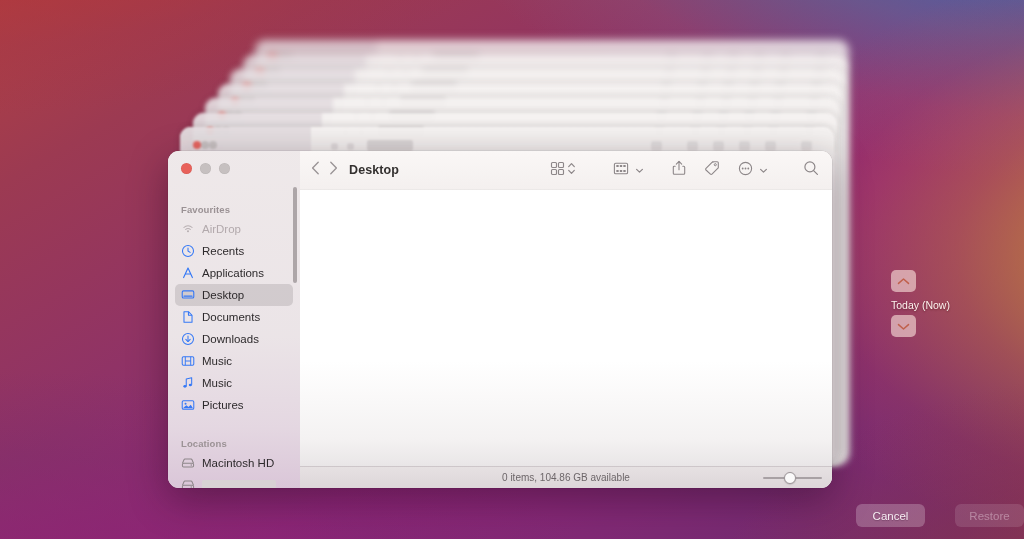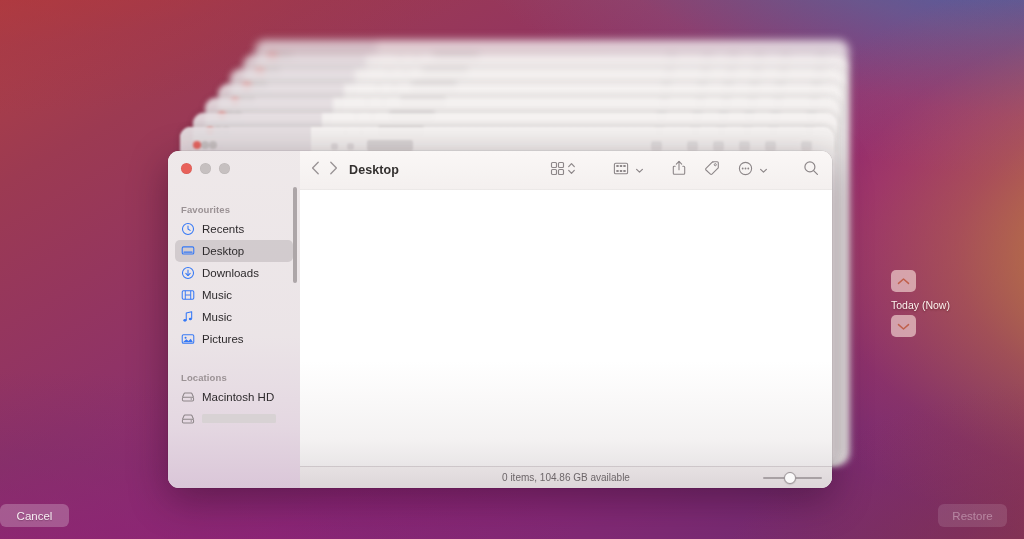--- a/index.html
+++ b/index.html
@@ -207,22 +207,22 @@
     display:flex; align-items:center; justify-content:center;
   }
   #tm-label {
     font-size:10.5px; color:#fdf2ee; margin:7px 0 4px 0;
     text-shadow:0 1px 2px rgba(60,10,10,0.45);
     white-space:nowrap;
   }
 
   
   #actions {
-    position:absolute; left:0; right:17px; bottom:12px;
-    display:flex; justify-content:space-between; gap:16px;
+    position:absolute; left:0; right:0; bottom:12px;
+    display:flex; justify-content:flex-end; gap:30px;
   }
   .act-btn {
     width:69px; height:23px; border-radius:6px;
     font-size:11.5px;
     display:flex; align-items:center; justify-content:center;
     border:none;
     font-family:inherit;
   }
   #cancel-btn {
     background:rgba(255,255,255,0.23);
@@ -373,37 +373,65 @@
   <div id="finder-body">
 
     <div id="sidebar">
       <div class="traffic">
         <span class="tl-close"></span>
         <span class="tl-min"></span>
         <span class="tl-max"></span>
       </div>
       <div id="sidebar-sections">
           <div class="sb-head">Favourites</div>
+          <div class="sb-item dim">
+            <span style="width: 14px; height: 14px; display: block; flex: 0 0 14px;">
+              <svg class="sb-ico" viewBox="0 0 16 16" fill="none">
+                <circle cx="8" cy="10.6" r="1.2" fill="#b8afb2"></circle>
+        <path d="M5.3 8.6a3.6 3.6 0 0 1 5.4 0" stroke="#b8afb2" stroke-width="1.15" stroke-linecap="round"></path>
+        <path d="M3.3 6.3a6.5 6.5 0 0 1 9.4 0" stroke="#b8afb2" stroke-width="1.15" stroke-linecap="round"></path>
+              </svg>
+            </span>
+            <span class="sb-label">AirDrop</span>
+          </div>
           <div class="sb-item">
             <span style="width: 14px; height: 14px; display: block; flex: 0 0 14px;">
               <svg class="sb-ico" viewBox="0 0 16 16" fill="none">
                 <circle cx="8" cy="8" r="6.3" stroke="#3478f6" stroke-width="1.2"></circle>
         <path d="M8 4.6V8l2.4 1.6" stroke="#3478f6" stroke-width="1.2" stroke-linecap="round" stroke-linejoin="round"></path>
               </svg>
             </span>
             <span class="sb-label">Recents</span>
           </div>
+          <div class="sb-item">
+            <span style="width: 14px; height: 14px; display: block; flex: 0 0 14px;">
+              <svg class="sb-ico" viewBox="0 0 16 16" fill="none">
+                <path d="M8 2.3 13 13.2M8 2.3 3 13.2" stroke="#3478f6" stroke-width="1.3" stroke-linecap="round"></path>
+        <path d="M5.3 9.1h5.4" stroke="#3478f6" stroke-width="1.3" stroke-linecap="round"></path>
+              </svg>
+            </span>
+            <span class="sb-label">Applications</span>
+          </div>
           <div class="sb-item selected">
             <span style="width: 14px; height: 14px; display: block; flex: 0 0 14px;">
               <svg class="sb-ico" viewBox="0 0 16 16" fill="none">
                 <rect x="1.4" y="3.3" width="13.2" height="8.2" rx="1.5" stroke="#3478f6" stroke-width="1.25"></rect>
         <path d="M3.4 9.3h9.2" stroke="#3478f6" stroke-width="1.2" stroke-linecap="round"></path>
               </svg>
             </span>
             <span class="sb-label">Desktop</span>
+          </div>
+          <div class="sb-item">
+            <span style="width: 14px; height: 14px; display: block; flex: 0 0 14px;">
+              <svg class="sb-ico" viewBox="0 0 16 16" fill="none">
+                <path d="M3.4 1.9h5.1l4.1 4.1v8.1H3.4z" stroke="#3478f6" stroke-width="1.2" stroke-linejoin="round"></path>
+        <path d="M8.5 1.9V6h4.1" stroke="#3478f6" stroke-width="1.2" stroke-linejoin="round"></path>
+              </svg>
+            </span>
+            <span class="sb-label">Documents</span>
           </div>
           <div class="sb-item">
             <span style="width: 14px; height: 14px; display: block; flex: 0 0 14px;">
               <svg class="sb-ico" viewBox="0 0 16 16" fill="none">
                 <circle cx="8" cy="8" r="6.3" stroke="#3478f6" stroke-width="1.2"></circle>
         <path d="M8 4.5v6.2" stroke="#3478f6" stroke-width="1.2" stroke-linecap="round"></path>
         <path d="M5.5 8.4 8 10.9l2.5-2.5" stroke="#3478f6" stroke-width="1.2" stroke-linecap="round" stroke-linejoin="round"></path>
               </svg>
             </span>
             <span class="sb-label">Downloads</span>

